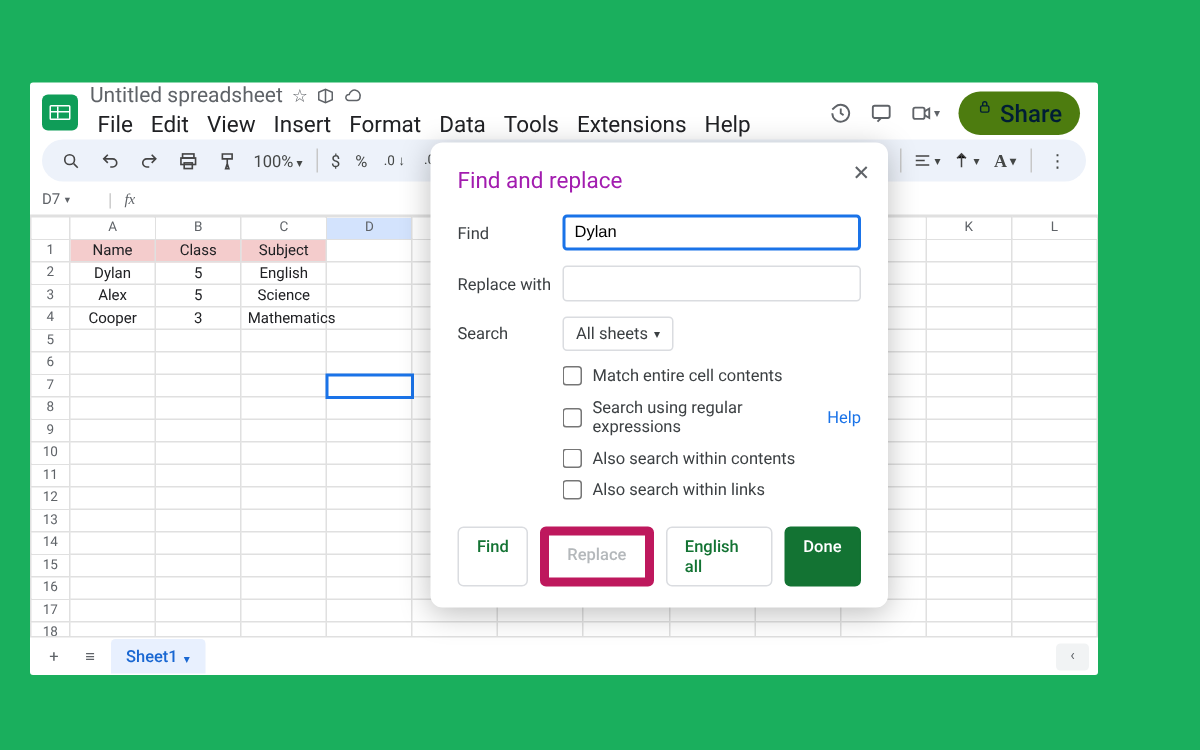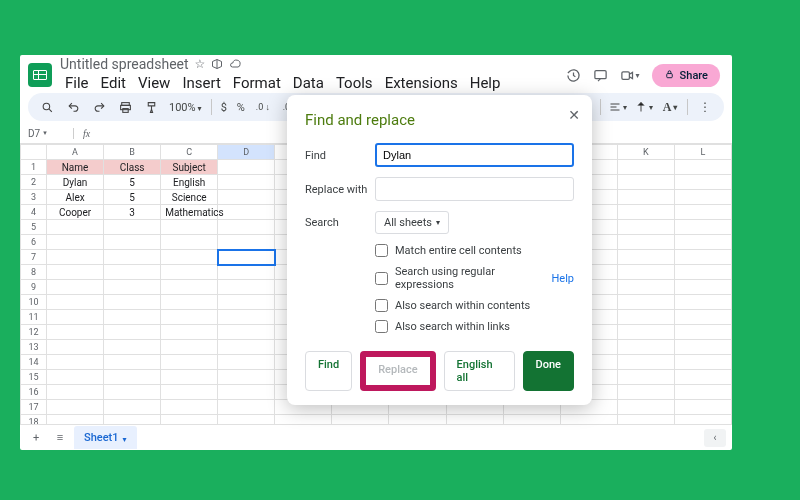--- a/index.html
+++ b/index.html
@@ -12,21 +12,21 @@
   .logo-inner::before { top: 3px; left: 0; right: 0; height: 1px; }
   .logo-inner::after { left: 4px; top: 0; bottom: 0; width: 1px; }
   .title-area { display: flex; flex-direction: column; flex: 1; }
   .title-row { display: flex; align-items: center; gap: 6px; }
   .doc-title { font-size: 14px; color: #5f6368; }
   .title-icon { color: #5f6368; font-size: 12px; cursor: pointer; }
   .menubar { display: flex; gap: 2px; font-size: 15px; color: #202124; }
   .menubar span { padding: 2px 5px; cursor: pointer; border-radius: 3px; }
   .top-right { display: flex; align-items: center; gap: 12px; padding-right: 4px; }
   .top-icon { color: #5f6368; cursor: pointer; font-size: 14px; display:flex; align-items:center; }
-  .share-btn { background: #f9a8d4; color: #001d35; border-radius: 16px; padding: 5px 12px; font-size: 11px; font-weight: 500; display: flex; gap: 5px; cursor: pointer; }
+  .share-btn { background: #4d7c0f; color: #001d35; border-radius: 16px; padding: 5px 12px; font-size: 16px; font-weight: 500; display: flex; gap: 5px; cursor: pointer; }
   .toolbar { display: flex; align-items: center; background: #edf2fa; border-radius: 20px; margin: 2px 8px 4px 8px; padding: 2px 8px; height: 28px; gap: 4px; }
   .tb-btn { color: #444746; width: 22px; height: 22px; display: flex; align-items: center; justify-content: center; cursor: pointer; font-size: 12px; border-radius: 4px; }
   .tb-sep { width: 1px; height: 16px; background: #c7c7c7; margin: 0 2px; }
   .tb-text { font-size: 11px; color: #444746; padding: 0 3px; }
   .tb-drop::after { content: "▾"; font-size: 8px; margin-left: 2px; }
   .tb-pipe { color:#c7c7c7; font-size:12px;}
   .namebox-row { display: flex; align-items: center; padding: 0 8px 2px 8px; gap: 8px; height: 18px; }
   .namebox { font-size: 10px; color: #5f6368; width: 36px; display:flex; align-items:center; gap:3px;}
   .fx { font-style: italic; font-size: 10px; color: #5f6368; font-family: serif;}
   .grid-wrap { flex: 1; overflow: hidden; position: relative; border-top: 1px solid #e0e0e0; }
@@ -37,21 +37,21 @@
   table.grid .hdr-pink { background: #f4cccc; text-align: center; }
   table.grid td { text-align: center; }
   .sel-cell { outline: 2px solid #1a73e8; outline-offset: -1px; background: #fff; }
   .col-D-hdr { background: #d3e3fd !important; }
   .bottom { display: flex; align-items: center; border-top: 1px solid #e0e0e0; height: 26px; padding: 0 6px; gap: 4px; font-size: 11px; position:relative;}
   .bottom-btn { color: #5f6368; cursor: pointer; width: 20px; height: 20px; display:flex; align-items:center; justify-content:center; border-radius:3px;}
   .sheet-tab { background: #e8f0fe; color: #1967d2; padding: 5px 10px; border-radius: 3px 3px 0 0; font-weight: 500; display:flex; align-items:flex-end; gap:4px;}
   .explore { margin-left: auto; background:#f1f3f4; border-radius:3px; width:22px; height:18px; display:flex; align-items:center; justify-content:center; color:#5f6368; font-size:10px;}
   
   .dialog { position: absolute; left: 267px; top: 40px; width: 305px; background: #fff; border-radius: 8px; box-shadow: 0 4px 20px rgba(0,0,0,0.25); padding: 16px 18px 14px 18px; font-size: 11px; color: #3c4043; }
-  .dialog h2 { font-size: 15px; font-weight: 400; color: #4d7c0f; margin-bottom: 14px; }
+  .dialog h2 { font-size: 15px; font-weight: 400; color: #a21caf; margin-bottom: 14px; }
   .close-x { position: absolute; right: 12px; top: 12px; color: #5f6368; cursor: pointer; font-size: 14px; }
   .dlg-row { display: flex; align-items: center; margin-bottom: 10px; }
   .dlg-label { width: 70px; color: #3c4043; font-size: 11px; }
   .dlg-input { flex: 1; border: 2px solid #1a73e8; border-radius: 3px; padding: 4px 6px; font-size: 11px; outline: none; }
   .dlg-input.plain { border: 1px solid #dadce0; padding: 5px 6px; }
   .dlg-select { border: 1px solid #dadce0; border-radius: 3px; padding: 4px 8px; font-size: 11px; display:inline-flex; align-items:center; gap:4px; cursor:pointer;}
   .checks { margin-left: 70px; display: flex; flex-direction: column; gap: 8px; margin-top: 4px; }
   .chk { display: flex; align-items: center; gap: 7px; font-size: 11px; }
   .chk input { width: 13px; height: 13px; accent-color: #5f6368; cursor:pointer;}
   .help { color: #1a73e8; margin-left: 4px; cursor:pointer;}

